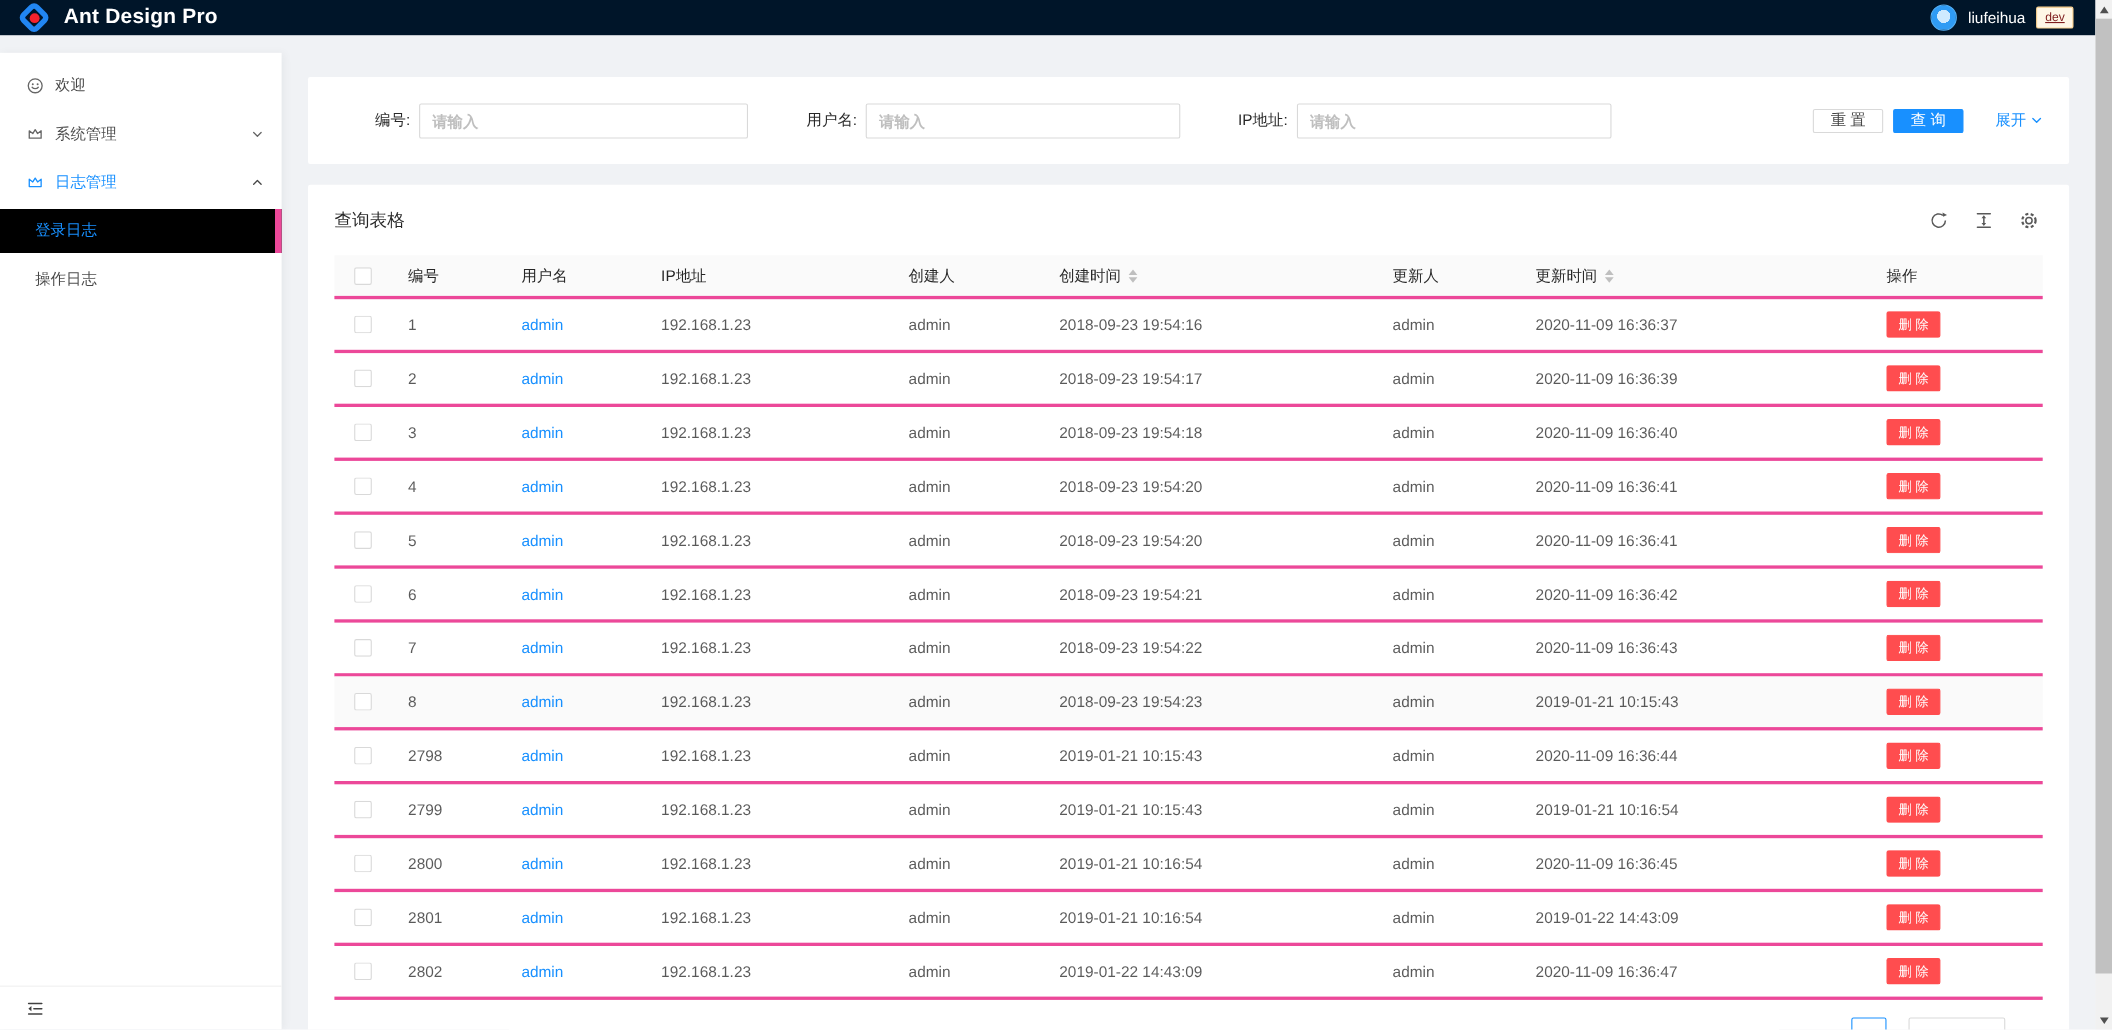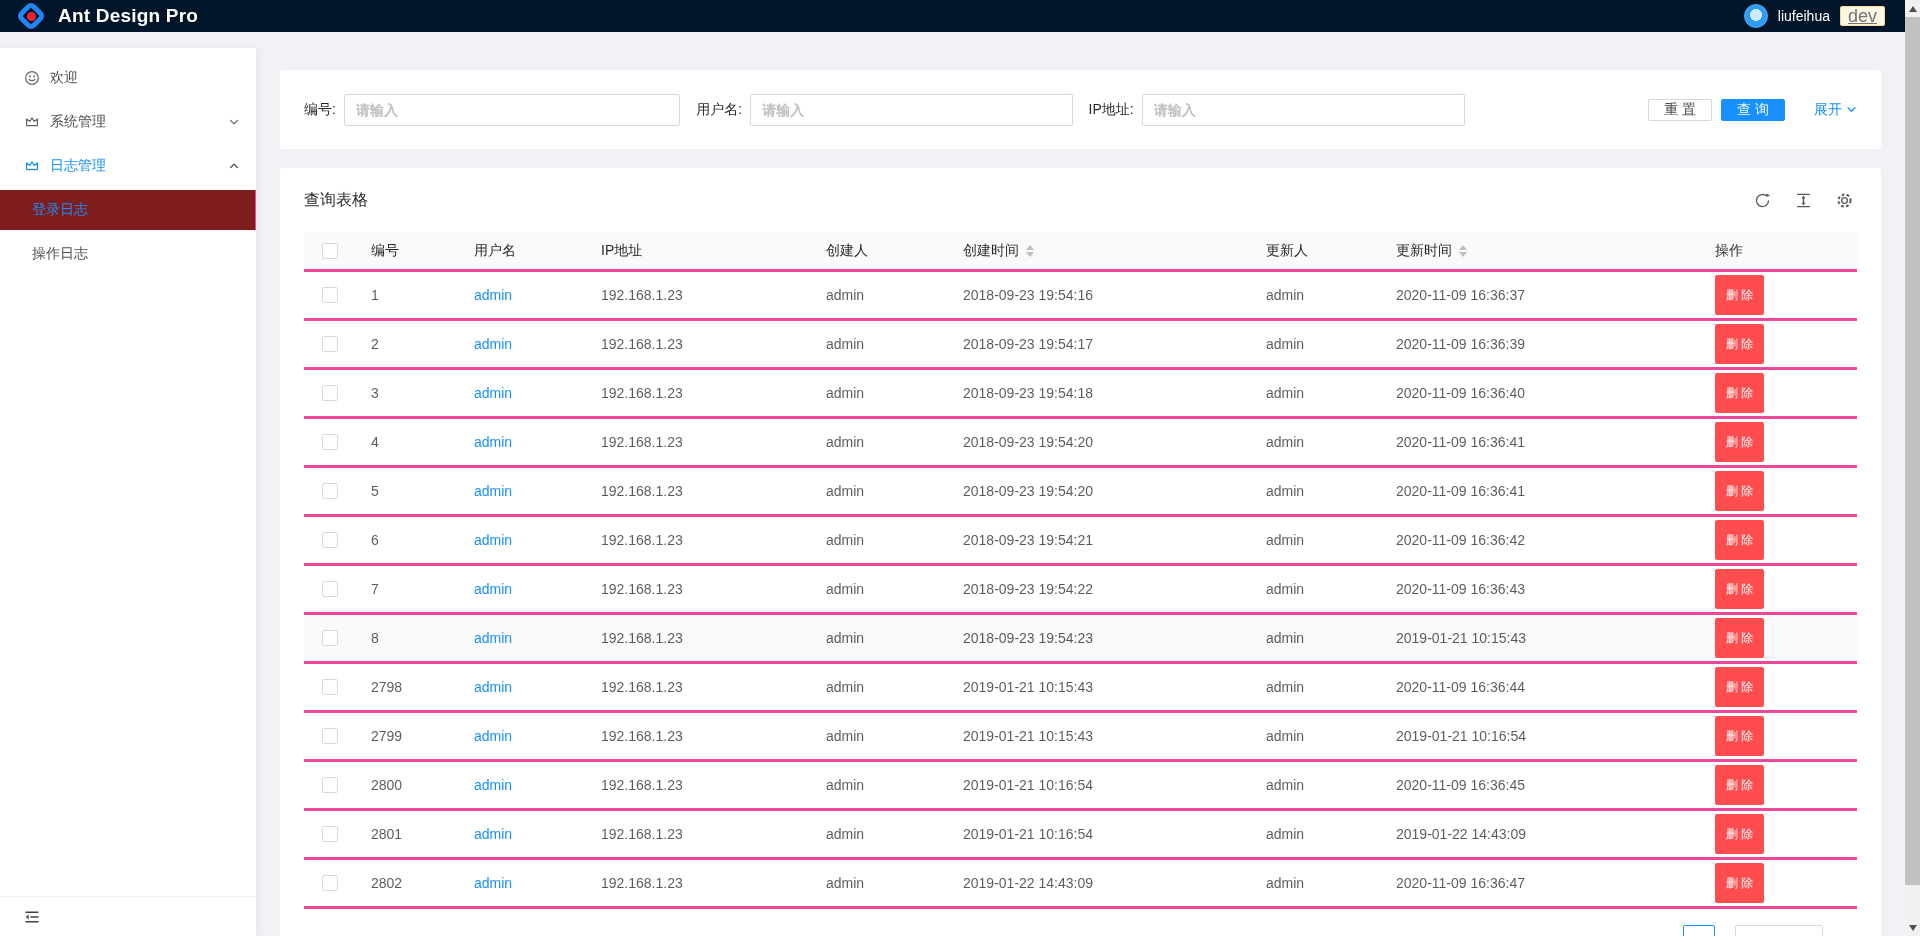--- a/index.html
+++ b/index.html
@@ -28,22 +28,22 @@
   }
   .app-title { color:#fff; font-size:19px; font-weight:bold; margin-left:12px; letter-spacing:.2px; }
   .topbar-right { margin-left:auto; display:flex; align-items:center; gap:10px; }
   .avatar {
     width:24px; height:24px; border-radius:50%;
     background:radial-gradient(circle at 50% 45%, #cfeaff 0 36%, #2f9bf4 37%);
     border:1px solid #55b0f5;
   }
   .user-name { color:#fff; font-size:14px; }
   .env-tag {
-    font-size:18px; line-height:18px; padding:0 7px; border-radius:2px;
-    background:#fff7e6; border:1px solid #ffd591; color:#737373;text-decoration:underline;
+    font-size:11px; line-height:18px; padding:0 7px; border-radius:2px;
+    background:#fff7e6; border:1px solid #ffd591; color:#7f1d1d;text-decoration:underline;
   }
 
   
   .sidebar {
     position:absolute; left:0; top:48px; width:256px; height:888px;
     background:#fff; box-shadow:2px 0 8px rgba(29,35,41,.05); z-index:10;
     display:flex; flex-direction:column;
   }
   .menu { padding-top:6px; flex:1; }
   .menu-item {
@@ -52,39 +52,39 @@
   }
   .menu-item .mi-icon { width:16px; height:16px; margin-right:10px; flex:none; color:rgba(0,0,0,0.6); }
   .menu-item .chev { margin-left:auto; width:12px; height:12px; color:rgba(0,0,0,0.6); }
   .menu-item.blue, .menu-item.blue .mi-icon { color:#1890ff; }
   .menu-item.blue .chev { color:rgba(0,0,0,0.72); }
   .submenu-item {
     height:40px; margin:4px 0; display:flex; align-items:center;
     padding-left:32px; color:rgba(0,0,0,0.72); cursor:pointer;
   }
   .submenu-item.selected {
-    background:#7f1d1d; color:#1890ff; border-right:1px solid #ec4899;
+    background:#000000; color:#1890ff; border-right:6px solid #ec4899;
   }
   .sidebar-footer {
     border-top:1px solid #f0f0f0; height:40px; display:flex; align-items:center;
     padding-left:24px; color:rgba(0,0,0,0.75);
   }
   .sidebar-footer svg { width:16px; height:16px; }
 
   
   .main {
     position:absolute; left:256px; top:48px; width:1649px; height:888px;
     padding:22px 24px 0; overflow:hidden;
   }
   .card { background:#fff; border-radius:2px; }
 
   
   .search-card { height:79px; display:flex; align-items:center; padding:0 24px; }
   .search-grid { display:grid; grid-template-columns:1fr 1fr 1fr 1fr; width:100%; align-items:center; column-gap:16px; }
-  .field { display:flex; align-items:center; }
+  .field { display:flex; align-items:center;margin-left:37px; }
   .field label { color:rgba(0,0,0,0.85); margin-right:8px; white-space:nowrap; }
   .field input {
     flex:1; height:32px; border:1px solid #d9d9d9; border-radius:2px;
     padding:0 11px; font-size:14px; color:rgba(0,0,0,0.65); outline:none;
     font-family:inherit; min-width:0;font-weight:bold;
   }
   .field input::placeholder { color:#bfbfbf; }
   .actions { display:flex; align-items:center; justify-content:flex-end; gap:9px; }
   .btn {
     height:22px; padding:0 15px; border-radius:2px; font-size:14px;
@@ -117,21 +117,21 @@
   .td.cb { display:flex; justify-content:center; padding:0; }
   .checkbox {
     width:16px; height:16px; border:1px solid #d9d9d9; border-radius:2px;
     background:#fff; cursor:pointer;
   }
   .link { color:#1890ff; cursor:pointer; text-decoration:none; }
   .sorter { display:inline-flex; flex-direction:column; margin-left:7px; vertical-align:middle; gap:2px; }
   .caret-up { width:0; height:0; border-left:4px solid transparent; border-right:4px solid transparent; border-bottom:5px solid #bfbfbf; }
   .caret-down { width:0; height:0; border-left:4px solid transparent; border-right:4px solid transparent; border-top:5px solid #bfbfbf; }
   .btn-danger {
-    height:40px; padding:0 10px; background:#ff4d4f; border:1px solid #ff4d4f;
+    height:24px; padding:0 10px; background:#ff4d4f; border:1px solid #ff4d4f;
     color:#fff; font-size:12px; border-radius:2px; display:inline-flex; align-items:center;
     cursor:pointer; font-family:inherit;
   }
   .th-sortable { cursor:pointer; display:flex; align-items:center; }
 
   .pagination { display:flex; justify-content:flex-end; align-items:flex-start; gap:8px; margin-top:16px; padding-right:58px; }
   .page-item {
     width:32px; height:32px; border:1px solid #1890ff; border-radius:2px;
     color:#1890ff; display:flex; align-items:center; justify-content:center; cursor:pointer;
     background:#fff; font-size:14px;

